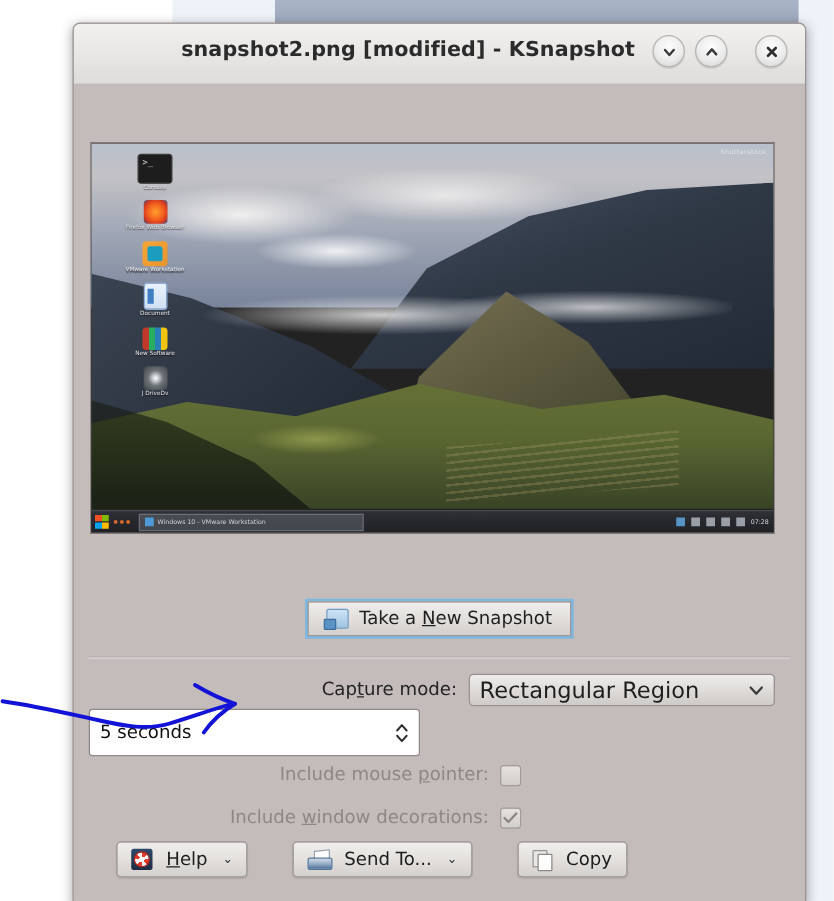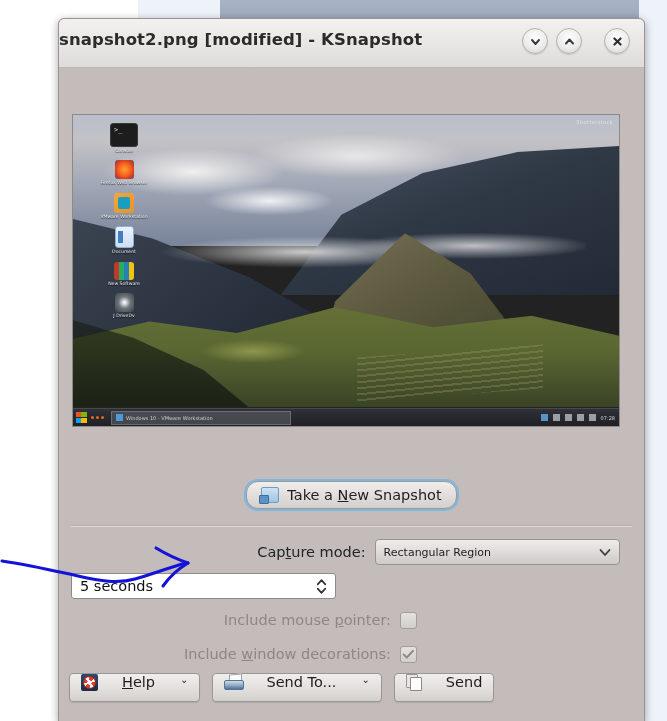--- a/index.html
+++ b/index.html
@@ -71,21 +71,21 @@
     position: relative;
     height: 48px;
     background: linear-gradient(180deg, #f2f1f0 0%, #e8e6e4 55%, #dedcda 100%);
     border-bottom: 1px solid #bdb7b5;
     border-radius: 5px 5px 0 0;
   }
   .titlebar-title {
     position: absolute;
     left: 0; right: 0;
     top: 11px;
-    text-align: left;
+    text-align: center;
     font-size: 16.5px;
     font-weight: bold;
     color: #2b2b2b;
     letter-spacing: 0.1px;
     padding-right: 50px;
     box-sizing: border-box;
     white-space: nowrap;
   }
   .win-btns {
     position: absolute;
@@ -311,21 +311,21 @@
     justify-content: center;
   }
   .btn-newshot {
     display: inline-flex;
     align-items: center;
     gap: 8px;
     height: 26px;
     padding: 0 14px;
     background: linear-gradient(180deg,#f0eeec 0%, #e2dfdc 48%, #d3cfcc 100%);
     border: 1px solid #9d9896;
-    border-radius: 12px;
+    border-radius: 0;
     box-shadow: 0 0 0 2px #7eb7e0, 0 1px 1px rgba(0,0,0,0.12);
     font-size: 14.5px;
     color: #1f1f1f;
     cursor: pointer;
   }
   .icon-snapshot {
     width: 16px; height: 14px;
     background: linear-gradient(180deg,#cfe2f3 0%, #9fc4e4 100%);
     border: 1px solid #6b9cc6;
     border-radius: 2px;
@@ -377,29 +377,29 @@
 
   .combo {
     width: 265px;
     height: 26px;
     background: linear-gradient(180deg,#efedeb 0%, #e0dddb 45%, #cecac7 100%);
     border: 1px solid #98918f;
     border-radius: 4px;
     display: flex;
     align-items: center;
     padding: 0 8px;
-    font-size: 11px;
+    font-size: 18px;
     color: #1e1e1e;
     cursor: pointer;
     box-sizing: border-box;
   }
   .combo .cval { flex: 1; }
   .spin {
     width: 265px;
-    height: 26px;
+    height: 38px;
     background: #ffffff;
     border: 1px solid #8f8a88;
     border-radius: 3px;
     display: flex;
     align-items: center;
     padding: 0 8px;
     font-size: 14.5px;
     color: #111;
     box-sizing: border-box;
     cursor: text;
@@ -422,31 +422,33 @@
     position: absolute;
     left: 0; right: 0;
     bottom: 20px;
     display: flex;
     align-items: center;
     gap: 12px;
     padding: 0 10px;
   }
   .tbtn {
     display: inline-flex;
-    gap: 24px;
+    align-items: center;
+    gap: 11px;
     height: 27px;
     padding: 0 11px;
     background: linear-gradient(180deg,#f0eeec 0%, #e4e1de 48%, #d4d0cd 100%);
     border: 1px solid #9b9694;
     border-radius: 4px;
     font-size: 14.5px;
     color: #1d1d1d;
     cursor: pointer;
     white-space: nowrap;
     box-shadow: 0 1px 1px rgba(0,0,0,0.10);
+    margin-left: 24px;
   }
   .tbtn .caret { font-size: 10px; color: #2d2d2d; margin-left: 1px; }
 
   .ic { flex: 0 0 auto; display:block; }
   .icon-help {
     width: 17px; height: 17px; position: relative;
     background: linear-gradient(180deg,#2f4a6b 0%, #1c2c42 100%);
     border-radius: 2px;
   }
   .icon-help::after {
@@ -696,21 +698,21 @@
         </span>
         <span>Send To...</span>
         <span class="caret">⌄</span>
       </div>
 
       <div class="tbtn">
         <span class="ic icon-copy">
           <span class="b"></span>
             <span class="f"></span>
         </span>
-        <span>Send</span>
+        <span>Copy</span>
       </div>
 
 
     </div>
 
   </div>
 
   <svg class="annot" viewBox="0 0 215 70">
     <path d="M2 25 C 30 29, 55 35, 78 40 C 100 45, 118 48, 135 43 C 152 38, 168 32, 186 27" stroke="#1313d8" stroke-width="3.1" fill="none" stroke-linecap="round"></path>
     <path d="M156 12 C 166 18, 176 23, 188 27" stroke="#1313d8" stroke-width="3.1" fill="none" stroke-linecap="round"></path>

